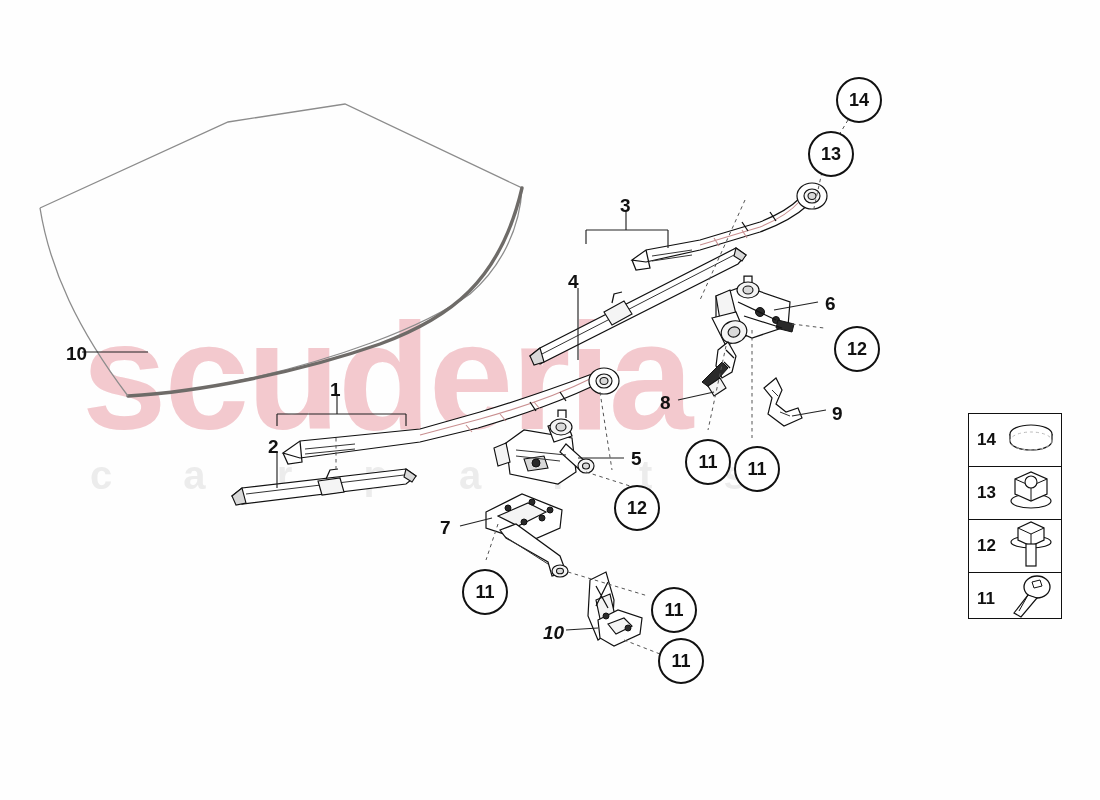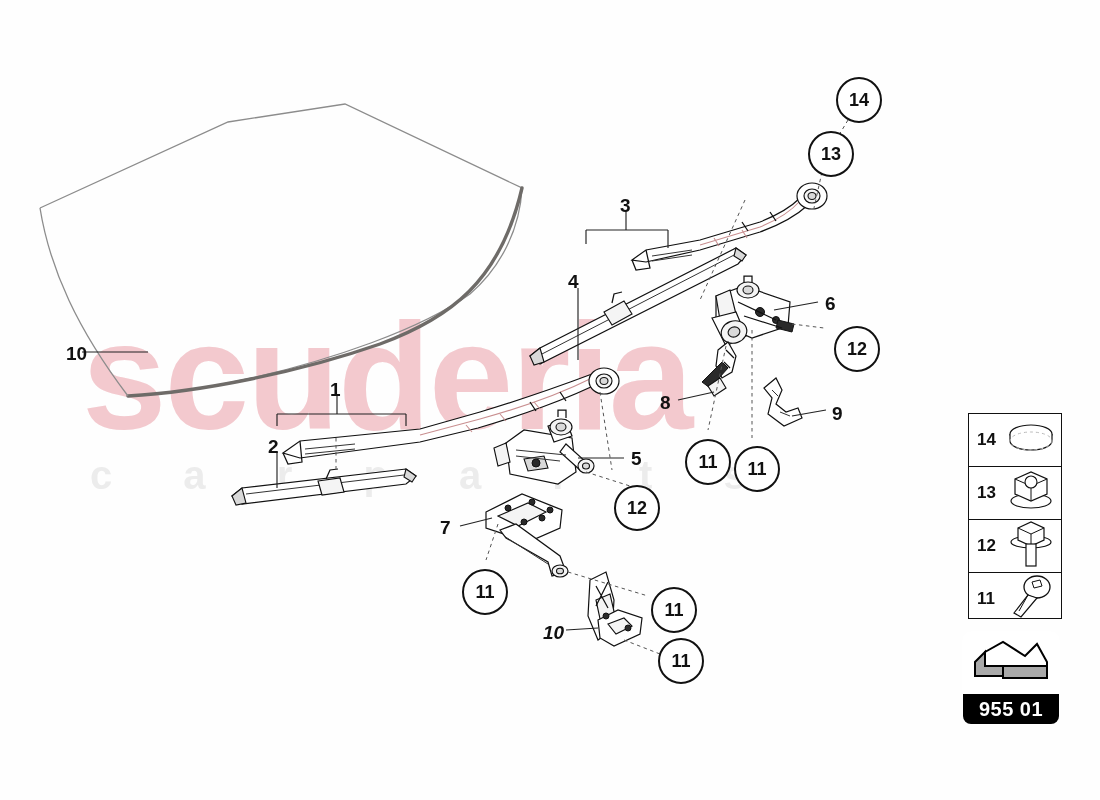--- a/index.html
+++ b/index.html
@@ -341,24 +341,14 @@
         <svg viewBox="0 0 60 48" width="60" height="48">
           <ellipse cx="36" cy="14" rx="13" ry="11" fill="#fff" stroke="#111" stroke-width="1.3"></ellipse>
           <path d="M 31 9 L 39 7 L 41 13 L 33 15 Z" fill="#fff" stroke="#111" stroke-width="1"></path>
           <path d="M 27 22 L 36 25 L 20 44 L 13 40 Z" fill="#fff" stroke="#111" stroke-width="1.2"></path>
           <path d="M 27 22 L 18 38" stroke="#111" stroke-width="1" fill="none"></path>
         </svg>
       </div>
     </div>
   </div>
 
-  <div id="badge">
-    <div class="pic">
-      <svg viewBox="0 0 96 62" width="96" height="62">
-        <path d="M 22 20 L 40 10 L 62 24 L 74 12 L 84 30 L 84 46 L 40 46 L 40 34 L 22 34 Z" fill="#fff" stroke="#000" stroke-width="2"></path>
-        <path d="M 22 20 L 12 30 L 12 44 L 40 44 L 40 34 L 22 34 Z" fill="#a9a9a9" stroke="#000" stroke-width="2"></path>
-        <path d="M 40 46 L 40 34 L 84 34 L 84 46 Z" fill="#a9a9a9" stroke="#000" stroke-width="2"></path>
-      </svg>
-    </div>
-    <div class="lbl">955 01</div>
-  </div>
 
 </div>
 
 </body></html>

